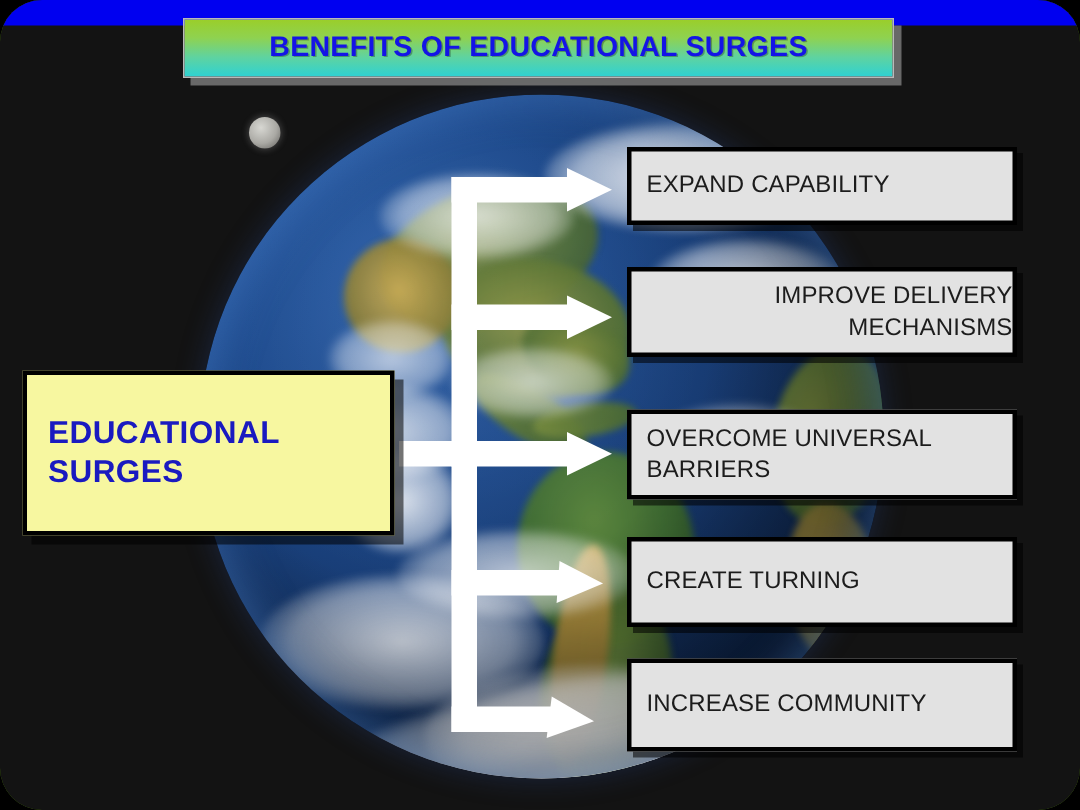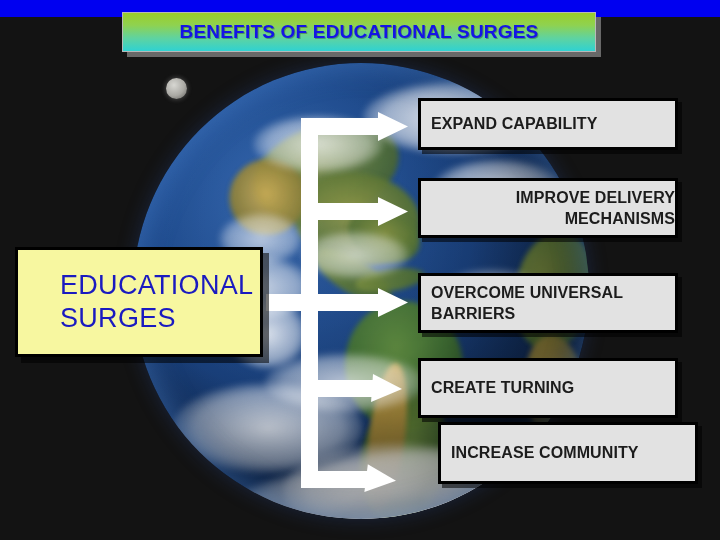--- a/index.html
+++ b/index.html
@@ -8,20 +8,21 @@
     padding: 0;
     background: #000;
   }
   #slide {
     position: relative;
     width: 720px;
     height: 540px;
     overflow: hidden;
     background: #4d7c0f;
     font-family: "Liberation Sans", sans-serif;
+    border-radius: 28px;
   }
 
   
   #top-strip {
     position: absolute;
     left: 0; top: 0;
     width: 720px; height: 17px;
     background: #0000F0;
     z-index: 2;
   }
@@ -176,55 +177,54 @@
     box-shadow: 6px 6px 0 0 rgba(0,0,0,0.55);
     z-index: 5;
     display: flex;
     flex-direction: column;
     justify-content: center;
     padding-left: 14px;
     box-sizing: border-box;
   }
   #source-box .line {
     color: #1A1AC0;
-    font-size: 27px;
-    font-weight: normal;
+    font-size: 21px;
+    font-weight: bold;
     line-height: 1.22;
     letter-spacing: 0.3px;
-    margin-left: 28px;
   }
 
   
   .benefit-box {
     position: absolute;
     left: 418px;
     width: 260px;
     background: #E2E2E2;
     border: 3px solid #000;
     box-shadow: 4px 4px 0 0 rgba(0,0,0,0.55);
     z-index: 5;
     box-sizing: border-box;
     display: flex;
     flex-direction: column;
     justify-content: center;
     padding: 0 0 0 10px;
   }
   .benefit-box .line {
     color: #1C1C1C;
     font-size: 16px;
-    font-weight: bold;
+    font-weight: normal;
     line-height: 1.32;
     letter-spacing: 0.1px;
     white-space: nowrap;
   }
   #box-0 { top: 98px;  height: 52px; }
   #box-1 { top: 178px; height: 60px; text-align: right; }
   #box-2 { top: 273px; height: 60px; }
   #box-3 { top: 358px; height: 60px; }
-  #box-4 { top: 422px; height: 62px; margin-left: 20px; }
+  #box-4 { top: 439px; height: 62px; }
 </style>
 </head>
 <body>
 
 <div id="slide">
 
   <div id="space">
     <div id="globe">
       <div class="ocean"></div>
       <div class="land na1"></div>

